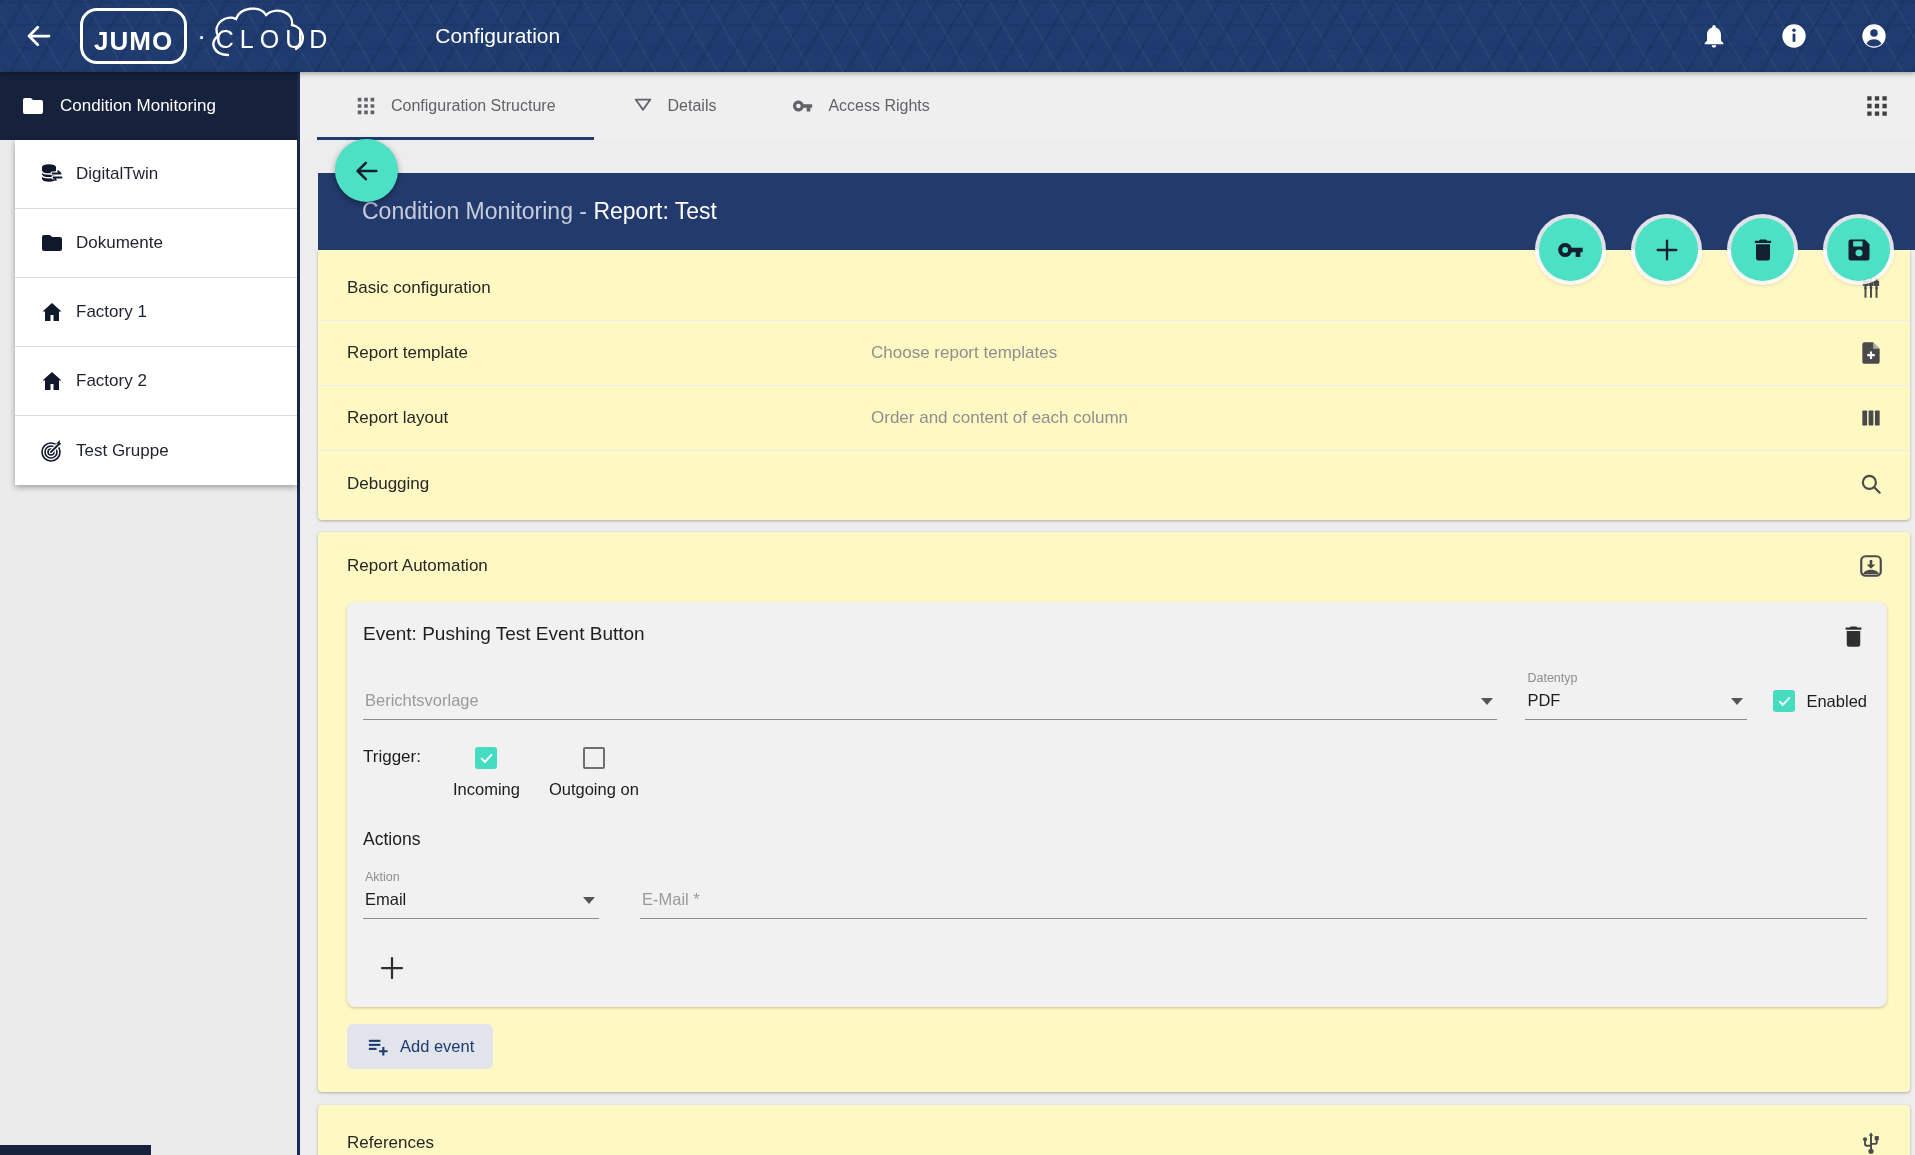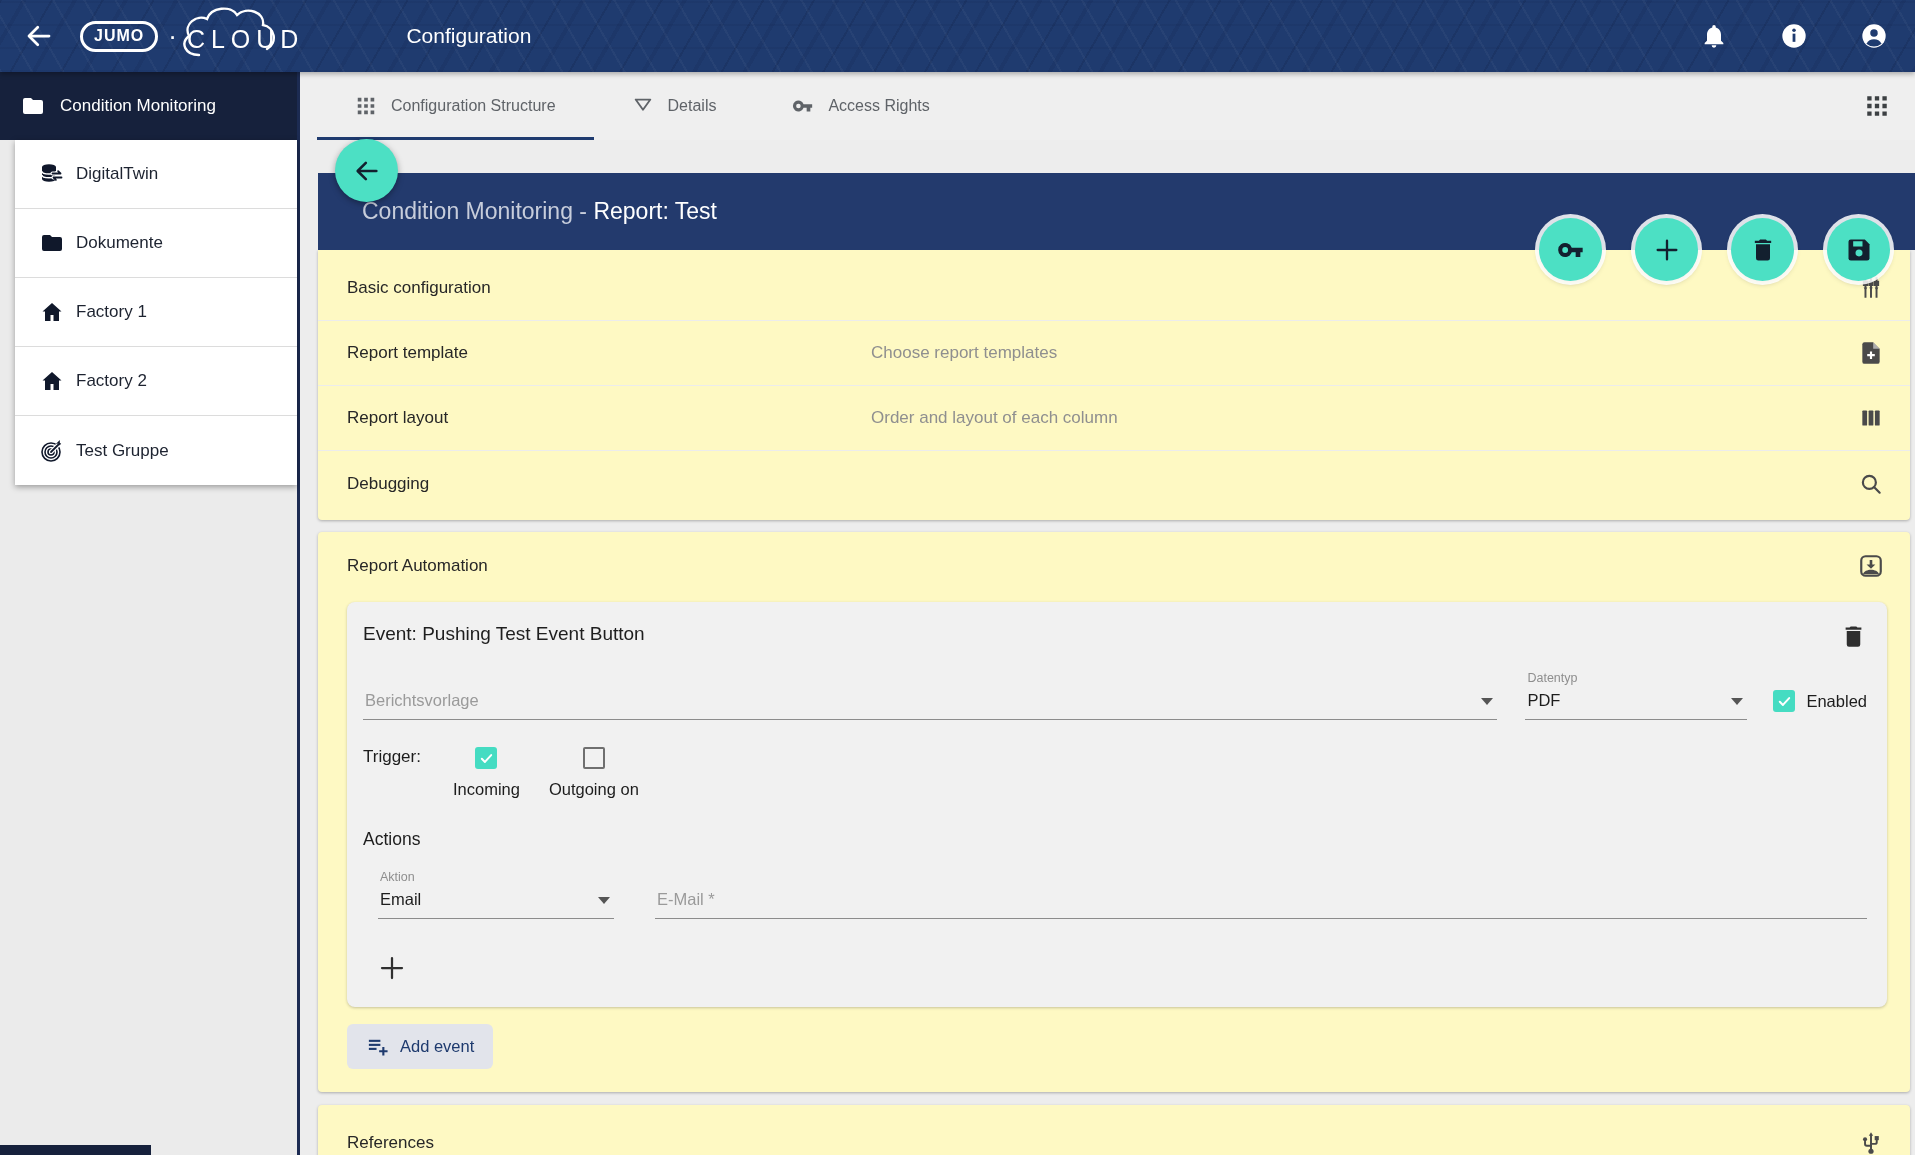--- a/index.html
+++ b/index.html
@@ -10,22 +10,22 @@
   .topbar { position:relative; z-index:20; height:72px; display:flex; align-items:center;
     padding:0 27px 0 24px; color:#fff;
     background-color:#1f3b6f;
     background-image:
       repeating-linear-gradient(120deg, rgba(0,0,20,.10) 0 2px, transparent 2px 19px, rgba(0,0,30,.07) 19px 23px, transparent 23px 44px),
       repeating-linear-gradient(60deg, rgba(255,255,255,.035) 0 2px, transparent 2px 27px),
       repeating-linear-gradient(0deg, rgba(0,0,25,.05) 0 2px, transparent 2px 23px);
     box-shadow:0 2px 5px rgba(0,0,0,.30); }
   .back-arrow { width:30px; height:30px; margin-right:26px; cursor:pointer; flex:0 0 auto; }
   .logo { display:flex; align-items:center; gap:10px; }
-  .jumo-badge { border:3px solid #fff; border-radius:17px; padding:3px 11px 4px;
-    font-weight:bold; font-size:16px; letter-spacing:1px; }
+  .jumo-badge { border:3px solid #fff; border-radius:17px; padding:15px 11px 4px;
+    font-weight:bold; font-size:26px; letter-spacing:1px; }
   .logo-dot { font-size:26px; line-height:0; }
   .cloud-wrap { position:relative; padding-top:6px; }
   .cloud-svg { position:absolute; left:-12px; top:-16px; }
   .cloud-text { font-size:25px; font-weight:400; letter-spacing:6px; }
   .topbar-title { margin-left:102px; font-size:21px; font-weight:400; }
   .topbar-spacer { flex:1; }
   .topbar-actions { display:flex; align-items:center; gap:52px; }
   .topbar-actions .ic { width:28px; height:28px; cursor:pointer; }
 
   
@@ -105,21 +105,21 @@
   .cb.unchecked { border:2px solid #6f6f6f; border-radius:2px; background:transparent; }
   .cb-label { font-size:16.5px; color:#1d1d1d; }
 
   .trigger-row { display:flex; margin-top:27px; }
   .trigger-label { font-size:17px; color:#1d1d1d; margin-right:32px; }
   .trigger-row .cb-group { margin-left:0; padding-bottom:0;flex-direction:column; }
   .trigger-row .cb-group + .cb-group { margin-left:29px; }
 
   .actions-title { margin-top:30px; font-size:17.5px; color:#1d1d1d; }
   .action-row { display:flex; align-items:flex-end; margin-top:36px; }
-  .f-action { width:236px; margin-left:15px; }
+  .f-action { width:236px; }
   .email-field { flex:1; margin-left:41px; border-bottom:1px solid #8c8c8c; padding:4px 2px 9px; }
   .email-field input { width:100%; border:none; outline:none; background:transparent;
     font-family:"Liberation Sans", sans-serif; font-size:16.5px; color:#1d1d1d; }
   .email-field input::placeholder { color:#9a9a9a; }
 
   .plus-btn { margin:34px 0 0 14px; width:30px; height:30px; color:#2f2f2f; cursor:pointer; }
 
   .add-event { display:inline-flex; align-items:center; gap:11px; margin:17px 0 0 29px;
     background:#e2e4eb; border-radius:6px; padding:11px 19px; cursor:pointer; }
   .add-event .ic { width:23px; height:23px; color:#1e3a6e; }
@@ -305,21 +305,21 @@
         <span class="crow-label">Report template</span>
         <span class="crow-secondary">Choose report templates</span>
         <svg class="ic" viewBox="0 0 24 24">
             <path d="M14 2H6a2 2 0 0 0-2 2v16a2 2 0 0 0 2 2h12a2 2 0 0 0 2-2V8l-6-6z" fill="currentColor"></path>
             <path d="M14 2v6h6z" fill="#fff" opacity=".55"></path>
             <path d="M12 10.5v7M8.5 14h7" stroke="#fff" stroke-width="2"></path>
           </svg>
       </div>
       <div class="crow">
         <span class="crow-label">Report layout</span>
-        <span class="crow-secondary">Order and layout of each column</span>
+        <span class="crow-secondary">Order and content of each column</span>
         <svg class="ic" viewBox="0 0 24 24" fill="currentColor">
             <rect x="4" y="5" width="4.4" height="14" rx="0.8"></rect>
             <rect x="9.8" y="5" width="4.4" height="14" rx="0.8"></rect>
             <rect x="15.6" y="5" width="4.4" height="14" rx="0.8"></rect>
           </svg>
       </div>
       <div class="crow">
         <span class="crow-label">Debugging</span>
         <span class="crow-secondary"></span>
         <svg class="ic" viewBox="0 0 24 24" fill="none" stroke="currentColor" stroke-width="2" stroke-linecap="round">

